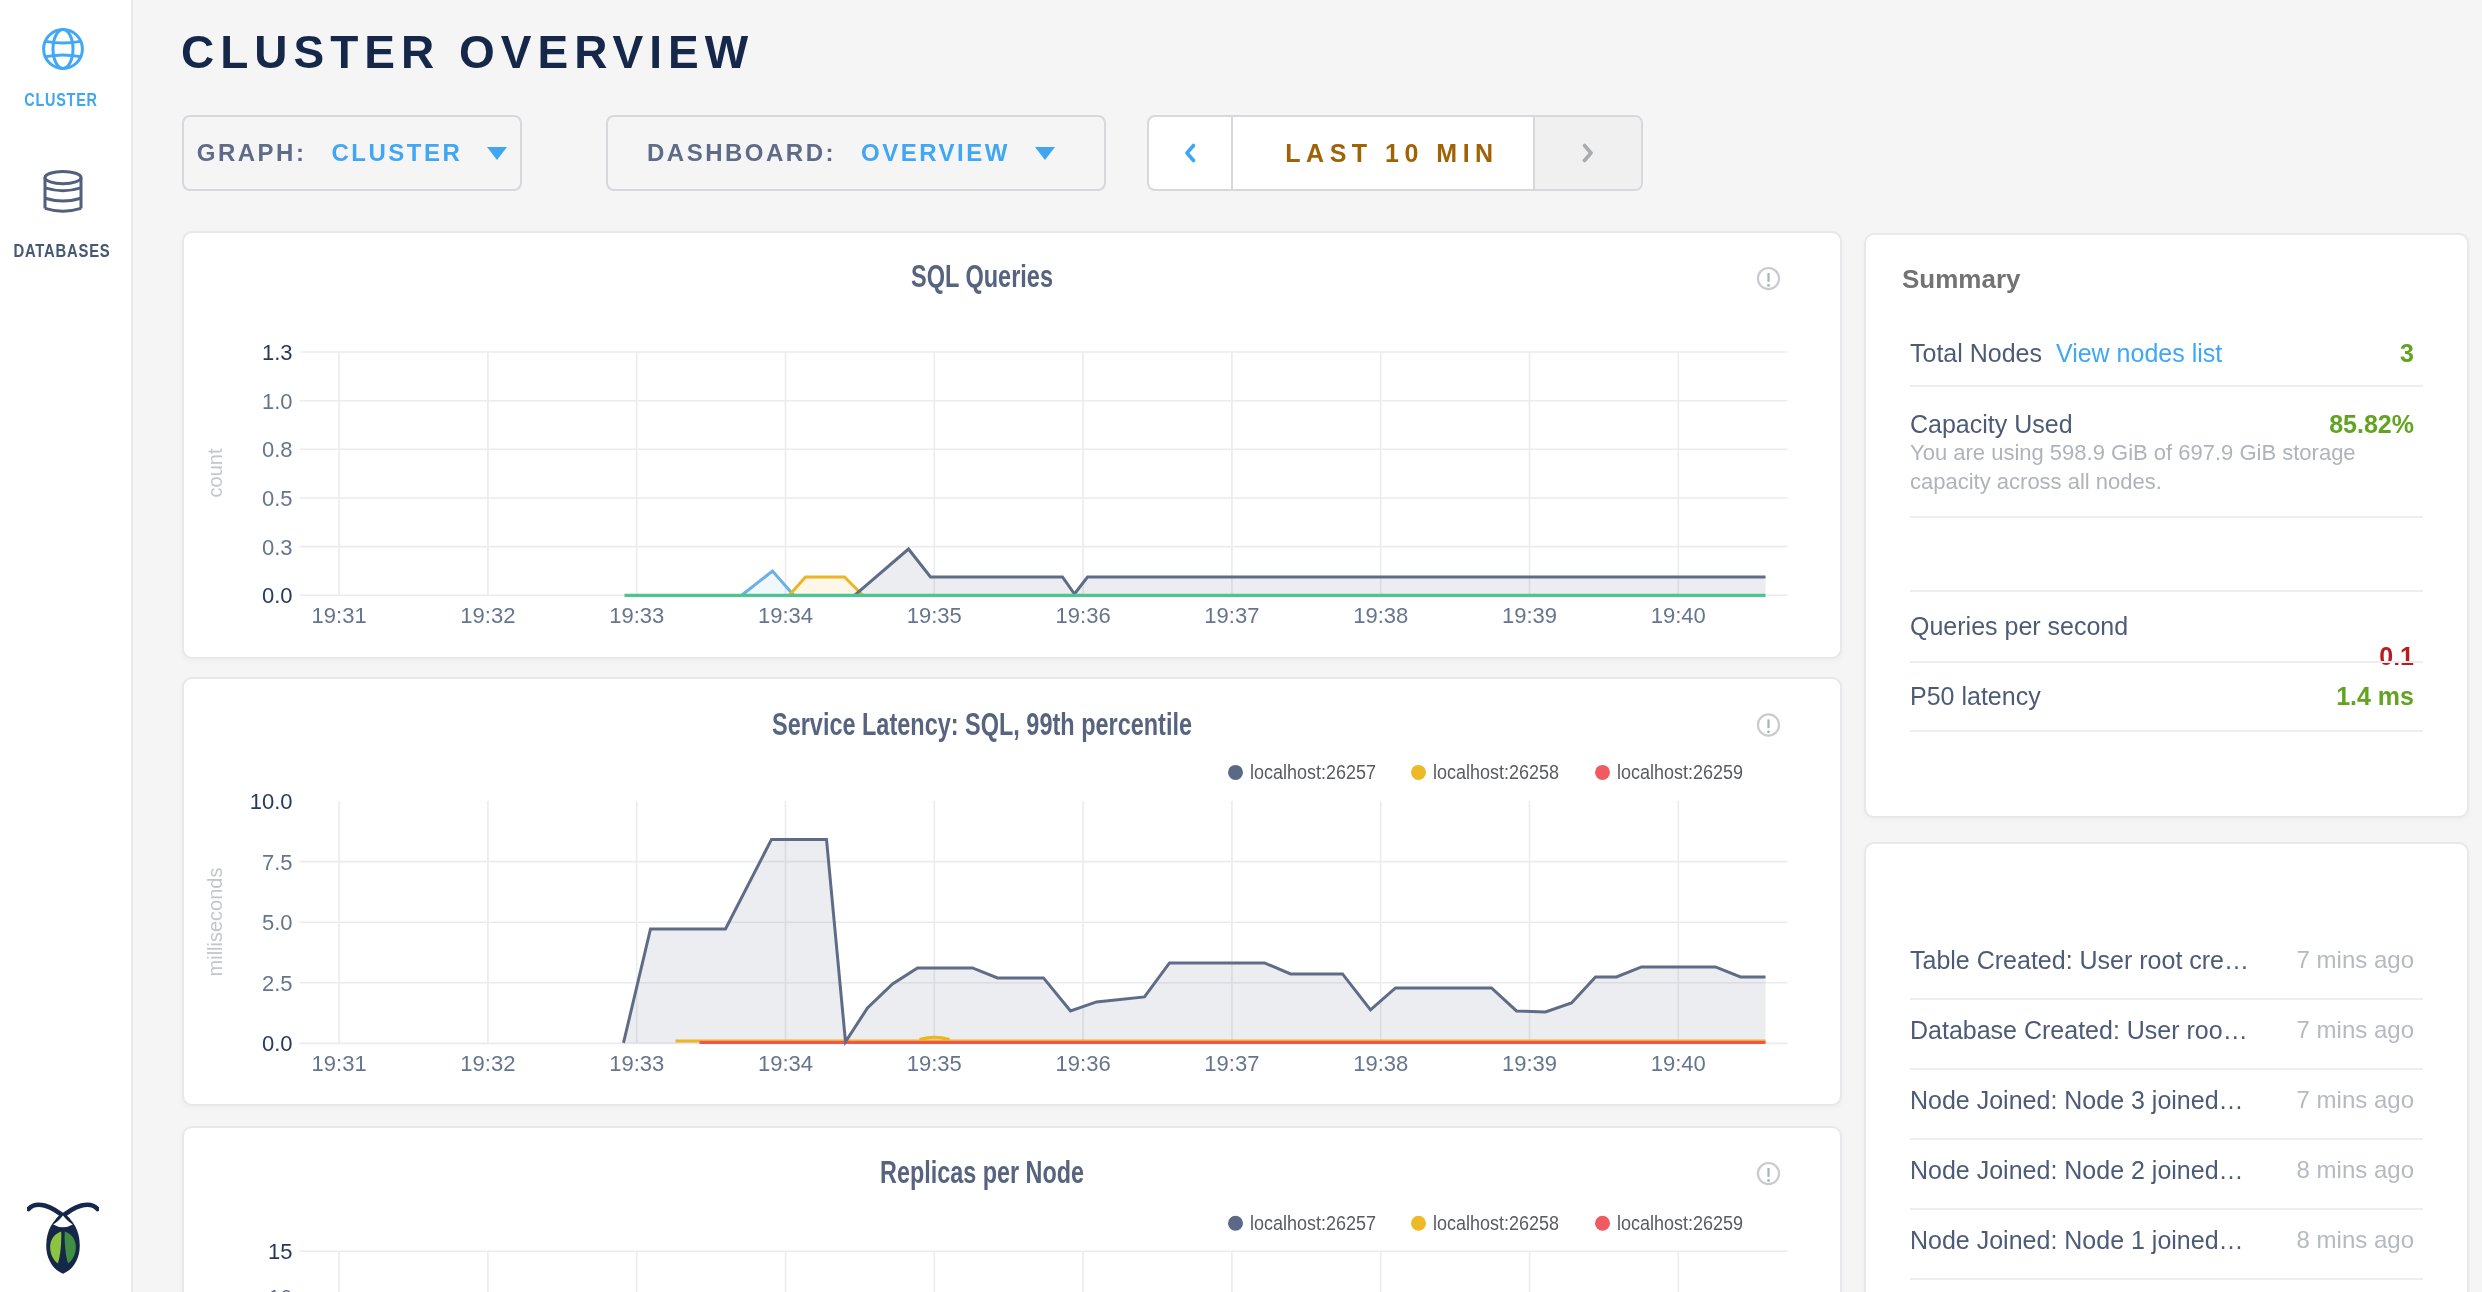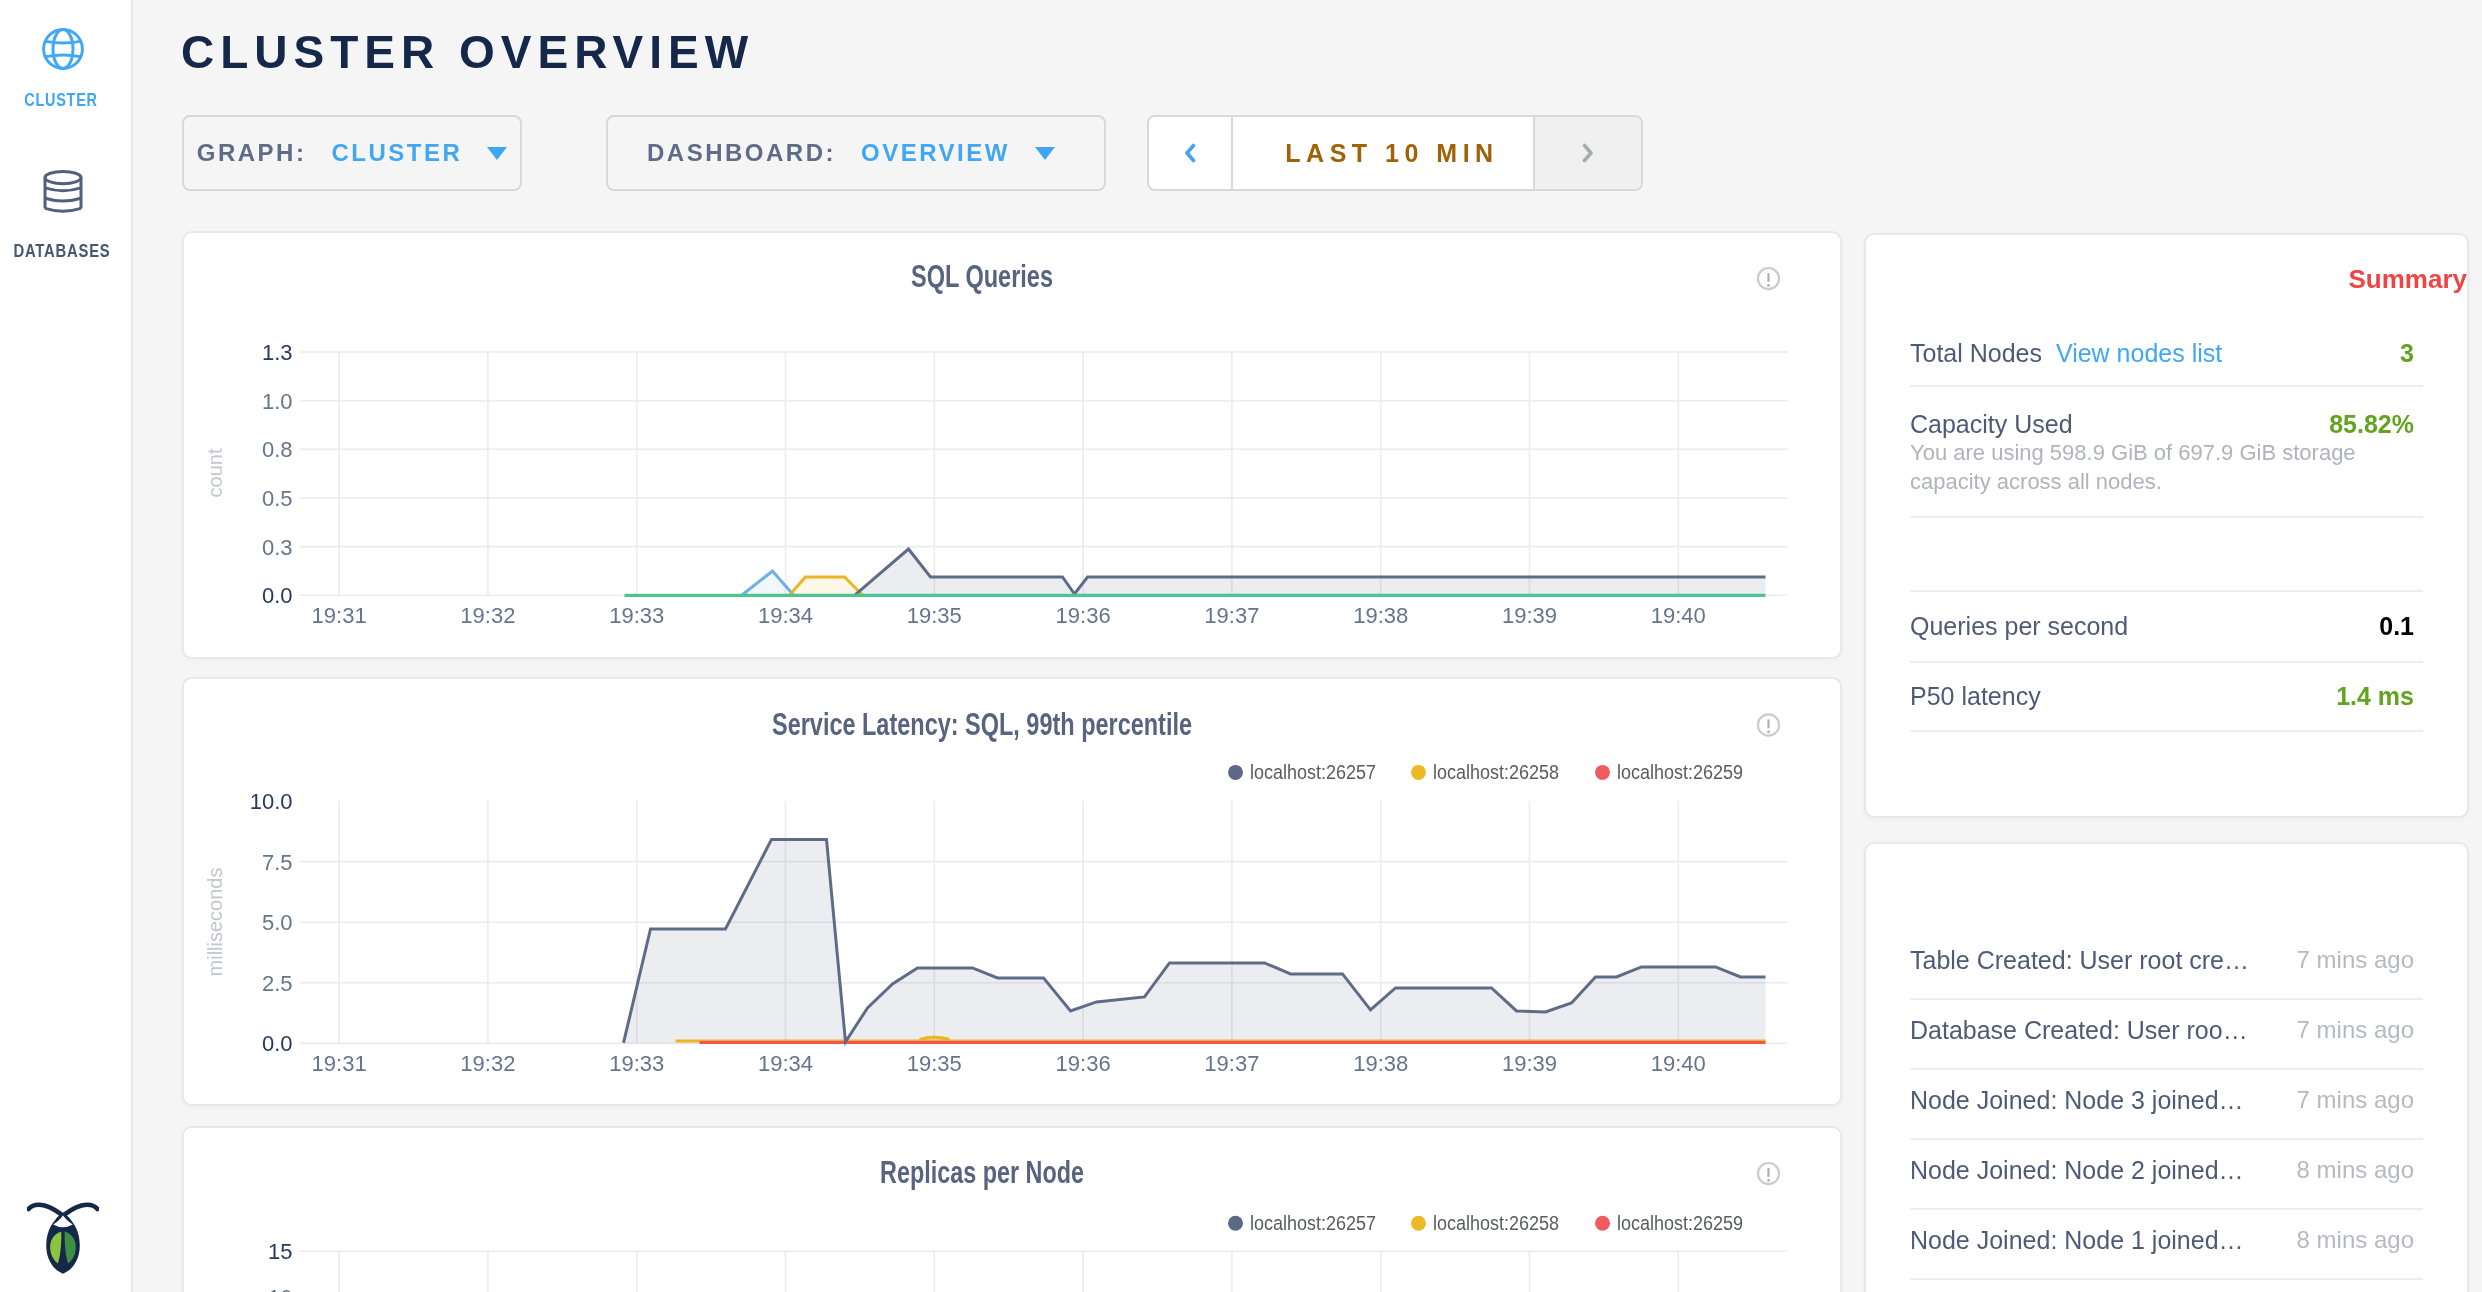--- a/index.html
+++ b/index.html
@@ -174,28 +174,28 @@
     <path d="M157.1 125.3 V430 M305.9 125.3 V430 M454.7 125.3 V430 M603.5 125.3 V430 M752.3 125.3 V430 M901.1 125.3 V430 M1049.9 125.3 V430 M1198.7 125.3 V430 M1347.5 125.3 V430 M1496.3 125.3 V430"></path>
     <path d="M117.5 125.3 H1605.5"></path>
   </g>
   <g font-size="22" text-anchor="end">
     <text x="110.5" y="133.3" fill="#26395E">15</text>
     <text x="110.5" y="179.3" fill="#66758D">10</text>
   </g>
 </svg>
 </div>
 <div class="card" style="left:1864px; top:233px; width:605px; height:585px; font-size:25px; color:#4E5B76;">
-  <div class="abs" style="left:0; width:100%; top:29px; text-align:right; font-size:26px; font-weight:bold; color:#ef4444;">Summary</div>
+  <div class="abs" style="left:0; width:100%; top:29px; text-align:left; font-size:26px; font-weight:bold; color:#737373;padding-left:36px;">Summary</div>
   <div class="sum-row" style="top:104px;">Total Nodes&nbsp;&nbsp;<span style="color:#3FA7F5;">View nodes list</span><span style="position:absolute; right:9px; color:#62A420; font-weight:bold;">3</span></div>
   <div class="abs" style="left:44px; right:44px; top:150px; border-top:2px solid #EDEEF0;"></div>
   <div class="sum-row" style="top:175px;">Capacity Used<span style="position:absolute; right:9px; color:#62A420; font-weight:bold;">85.82%</span></div>
   <div class="sum-row" style="top:203px; font-size:22px; color:#AFB3BB; line-height:29px;">You are using 598.9 GiB of 697.9 GiB storage capacity across all nodes.</div>
   <div class="abs" style="left:44px; right:44px; top:281px; border-top:2px solid #EDEEF0;"></div>
   <div class="abs" style="left:44px; right:44px; top:355px; border-top:2px solid #EDEEF0;"></div>
-  <div class="sum-row" style="top:377px;">Queries per second<span style="position:absolute; right:9px; color:#000000; font-weight:bold;">0.1</span></div>
+  <div class="sum-row" style="top:377px;">Queries per second<span style="position:absolute; right:9px; color:#b91c1c; font-weight:bold;margin-top:30px;">0.1</span></div>
   <div class="abs" style="left:44px; right:44px; top:426px; border-top:2px solid #EDEEF0;"></div>
   <div class="sum-row" style="top:447px;">P50 latency<span style="position:absolute; right:9px; color:#62A420; font-weight:bold;">1.4 ms</span></div>
   <div class="abs" style="left:44px; right:44px; top:495px; border-top:2px solid #EDEEF0;"></div>
 </div>
 <div class="card" style="left:1864px; top:842px; width:605px; height:470px; font-size:25px; color:#4E5B76;">
   <div class="ev-row" style="top:102px;">Table Created: User root cre…<span style="position:absolute; right:9px; font-size:24px; color:#B5B9C1;">7 mins ago</span></div>
   <div class="abs" style="left:44px; right:44px; top:154px; border-top:2px solid #EDEEF0;"></div>
   <div class="ev-row" style="top:172px;">Database Created: User roo…<span style="position:absolute; right:9px; font-size:24px; color:#B5B9C1;">7 mins ago</span></div>
   <div class="abs" style="left:44px; right:44px; top:224px; border-top:2px solid #EDEEF0;"></div>
   <div class="ev-row" style="top:242px;">Node Joined: Node 3 joined…<span style="position:absolute; right:9px; font-size:24px; color:#B5B9C1;">7 mins ago</span></div>

